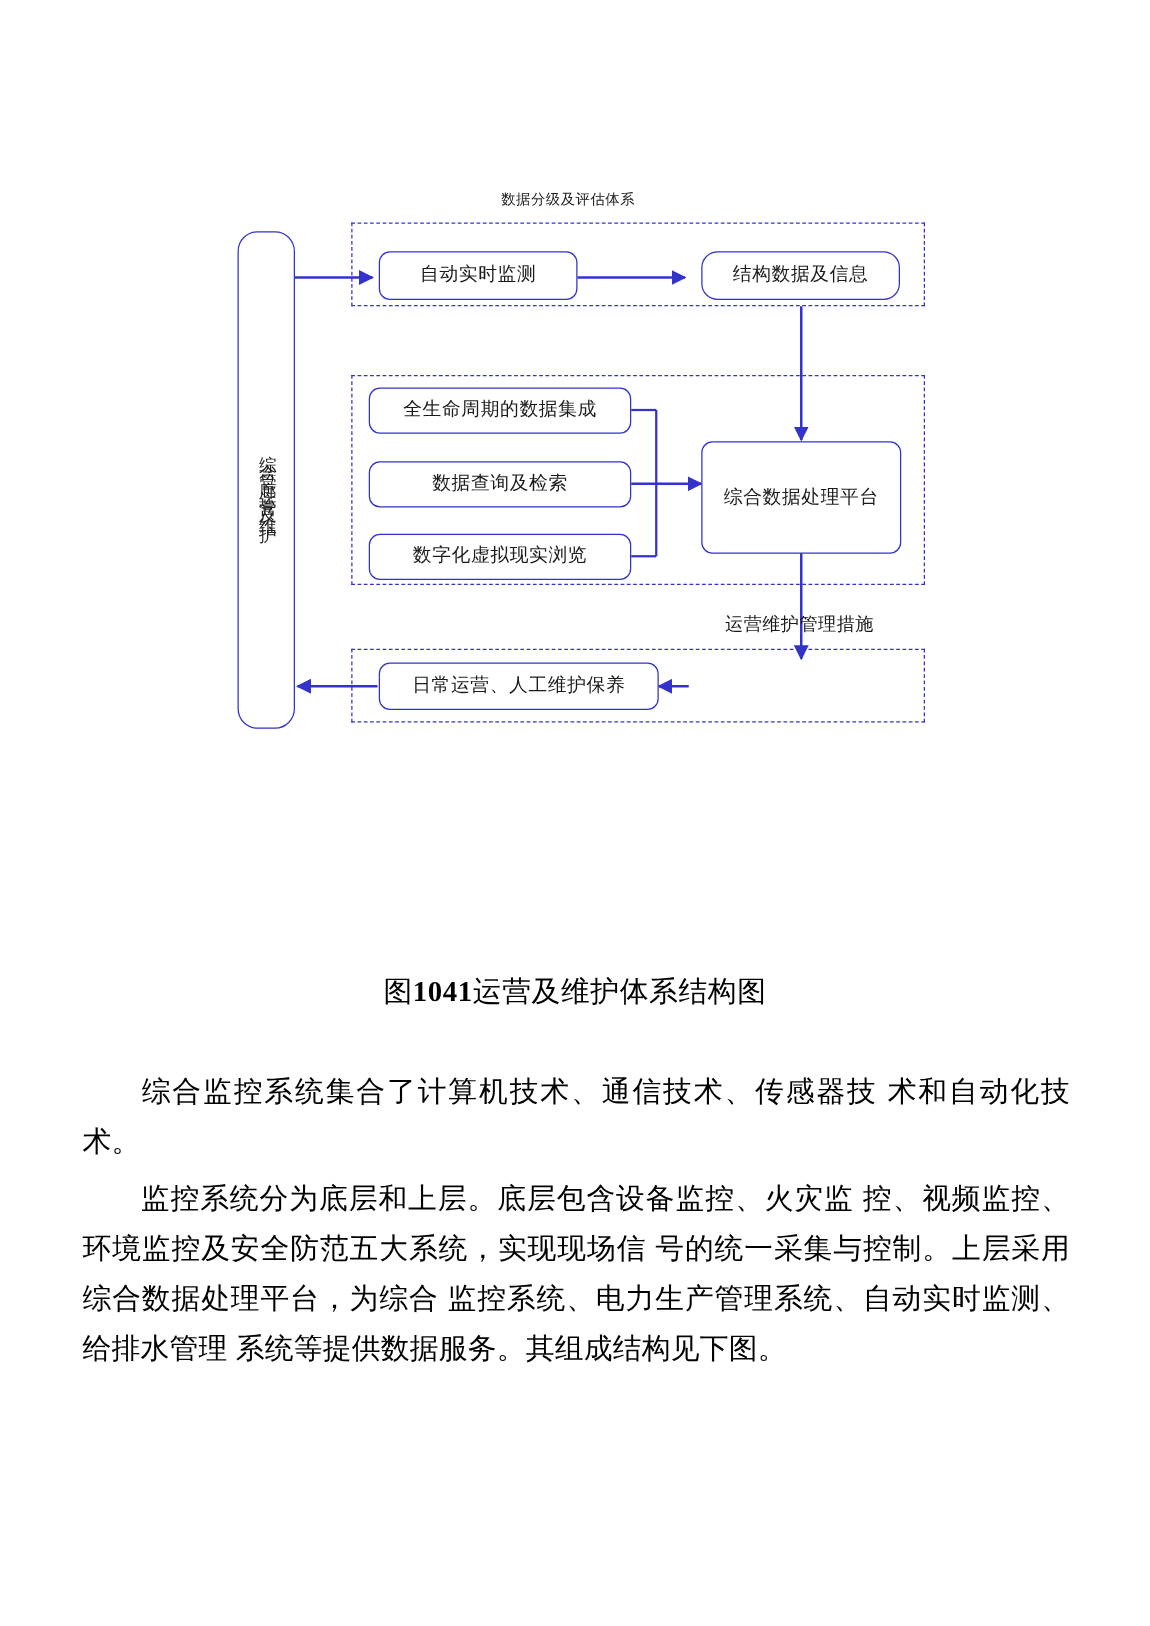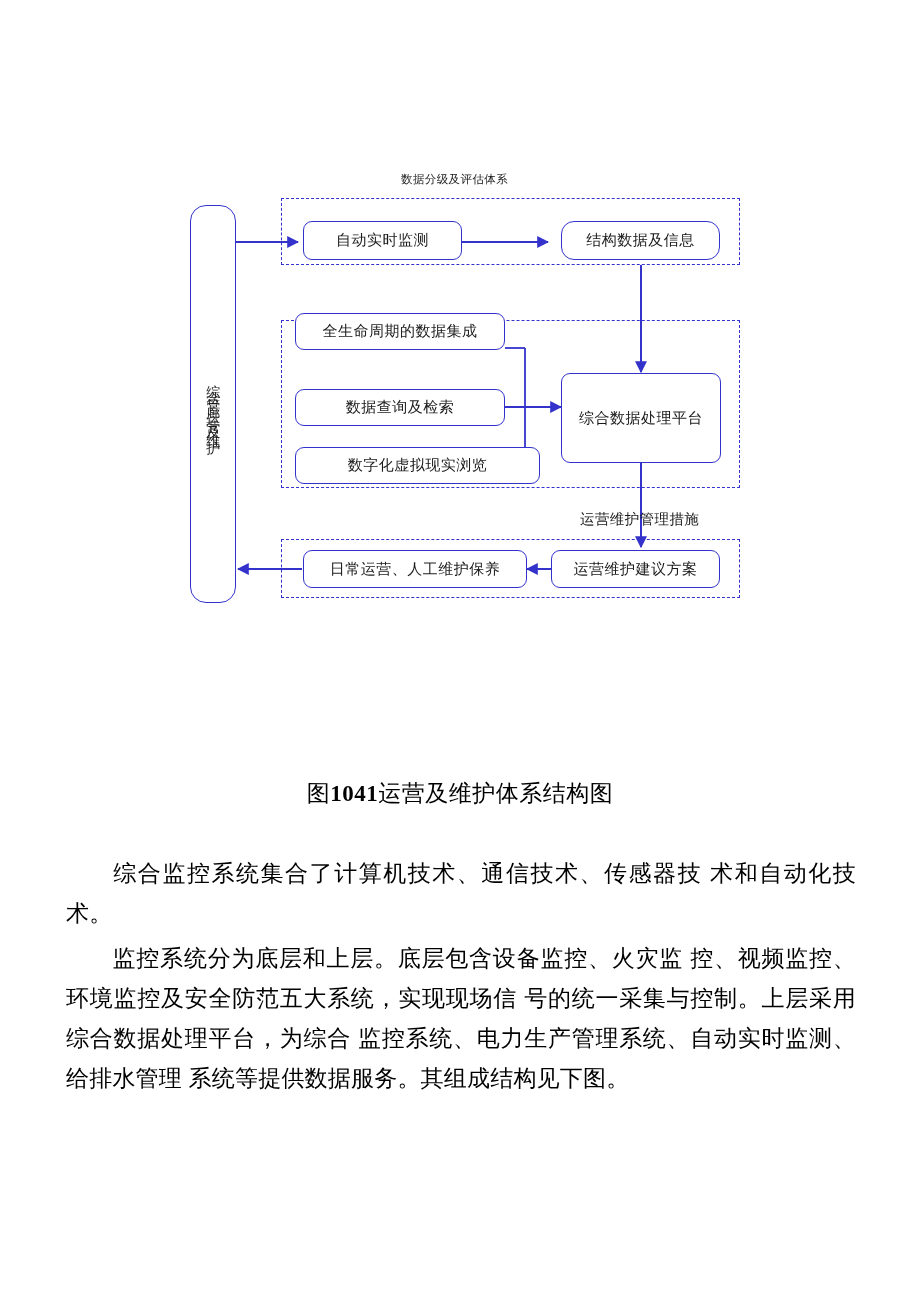--- a/index.html
+++ b/index.html
@@ -16,21 +16,20 @@
     overflow: hidden;
   }
 
   
   #figure {
     position: absolute;
     left: 0;
     top: 0;
     width: 920px;
     height: 640px;
-    margin-top: 20px;
   }
   #figure svg {
     position: absolute;
     left: 0;
     top: 0;
   }
 
   
   .node {
     position: absolute;
@@ -149,34 +148,33 @@
 
   <div class="group" style="left:281px; top:178px; width:459px; height:67px;"></div>
   <div class="group-label" id="label-top" style="left:401px; top:152px;">数据分级及评估体系</div>
 
   <div class="node" style="left:303px; top:201px; width:159px; height:39px;">自动实时监测</div>
 
   <div class="node" style="left:561px; top:201px; width:159px; height:39px;border-radius:13px;">结构数据及信息</div>
 
   <div class="group" style="left:281px; top:300px; width:459px; height:168px;"></div>
 
-  <div class="node" style="left:295px; top:293px; width:210px; height:37px;">全生命周期的数据集成</div>
+  <div class="node" style="left:295px; top:310px; width:210px; height:37px;">全生命周期的数据集成</div>
 
   <div class="node" style="left:295px; top:369px; width:210px; height:37px;">数据查询及检索</div>
 
-  <div class="node" style="left:295px; top:427px; width:245px; height:37px;">数字化虚拟现实浏览</div>
+  <div class="node" style="left:295px; top:427px; width:210px; height:37px;">数字化虚拟现实浏览</div>
 
   <div class="node" style="left:561px; top:353px; width:160px; height:90px;">综合数据处理平台</div>
 
   <div class="group" style="left:281px; top:519px; width:459px; height:59px;"></div>
   <div class="group-label" id="label-bottom" style="left:580px; top:490px;">运营维护管理措施</div>
 
   <div class="node" style="left:303px; top:530px; width:224px; height:38px;">日常运营、人工维护保养</div>
 
-  <div class="node" style="left:551px; top:530px; width:169px; height:38px;">运营维护建议方案</div>
 
 </div>
 
 <div id="caption"><span>图</span><span class="num">1041</span><span>运营及维护体系结构图</span></div>
 
 <p class="para" id="para-1"><span class="indent"></span><span>综合监控系统集合了计算机技术、通信技术、传感器技 术和自动化技术。</span></p>
 
 <p class="para" id="para-2"><span class="indent"></span><span>监控系统分为底层和上层。底层包含设备监控、火灾监 控、视频监控、环境监控及安全防范五大系统，实现现场信 号的统一采集与控制。上层采用综合数据处理平台，为综合 监控系统、电力生产管理系统、自动实时监测、给排水管理 系统等提供数据服务。其组成结构见下图。</span></p>
 
 </body></html>

